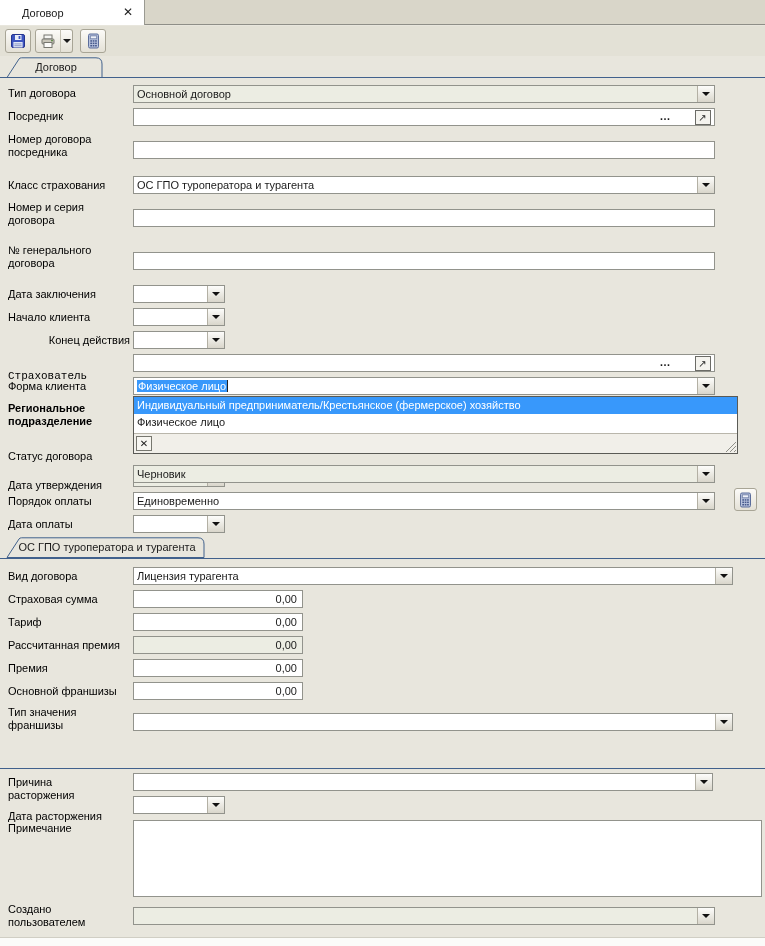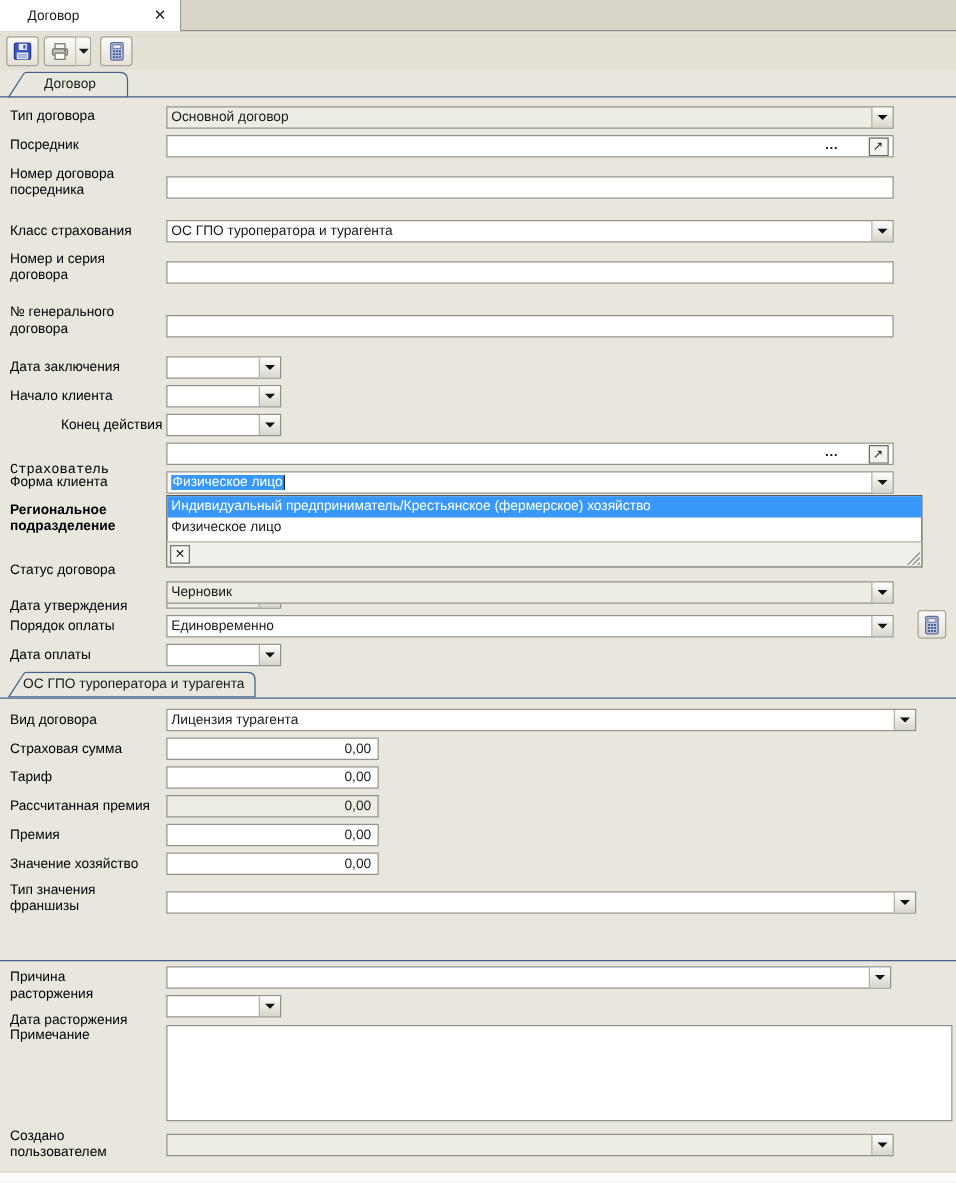--- a/index.html
+++ b/index.html
@@ -304,21 +304,21 @@
 <div class="flabel" style="top:639px;">Рассчитанная премия</div>
 <div class="tbox num disabled" style="left:133px;top:636px;width:170px;">
   <span>0,00</span>
 </div>
 
 <div class="flabel" style="top:662px;">Премия</div>
 <div class="tbox num" style="left:133px;top:659px;width:170px;">
   <span>0,00</span>
 </div>
 
-<div class="flabel" style="top:685px;">Значение хозяйство</div>
+<div class="flabel" style="top:685px;">Основной франшизы</div>
 <div class="tbox num" style="left:133px;top:682px;width:170px;">
   <span>0,00</span>
 </div>
 
 <div class="flabel" style="top:706px;">Тип значения франшизы</div>
 <div class="combo" style="left:133px;top:713px;width:600px;">
   <span></span>
   <span class="combo-arrow">
       <span class="tri"></span>
     </span>

